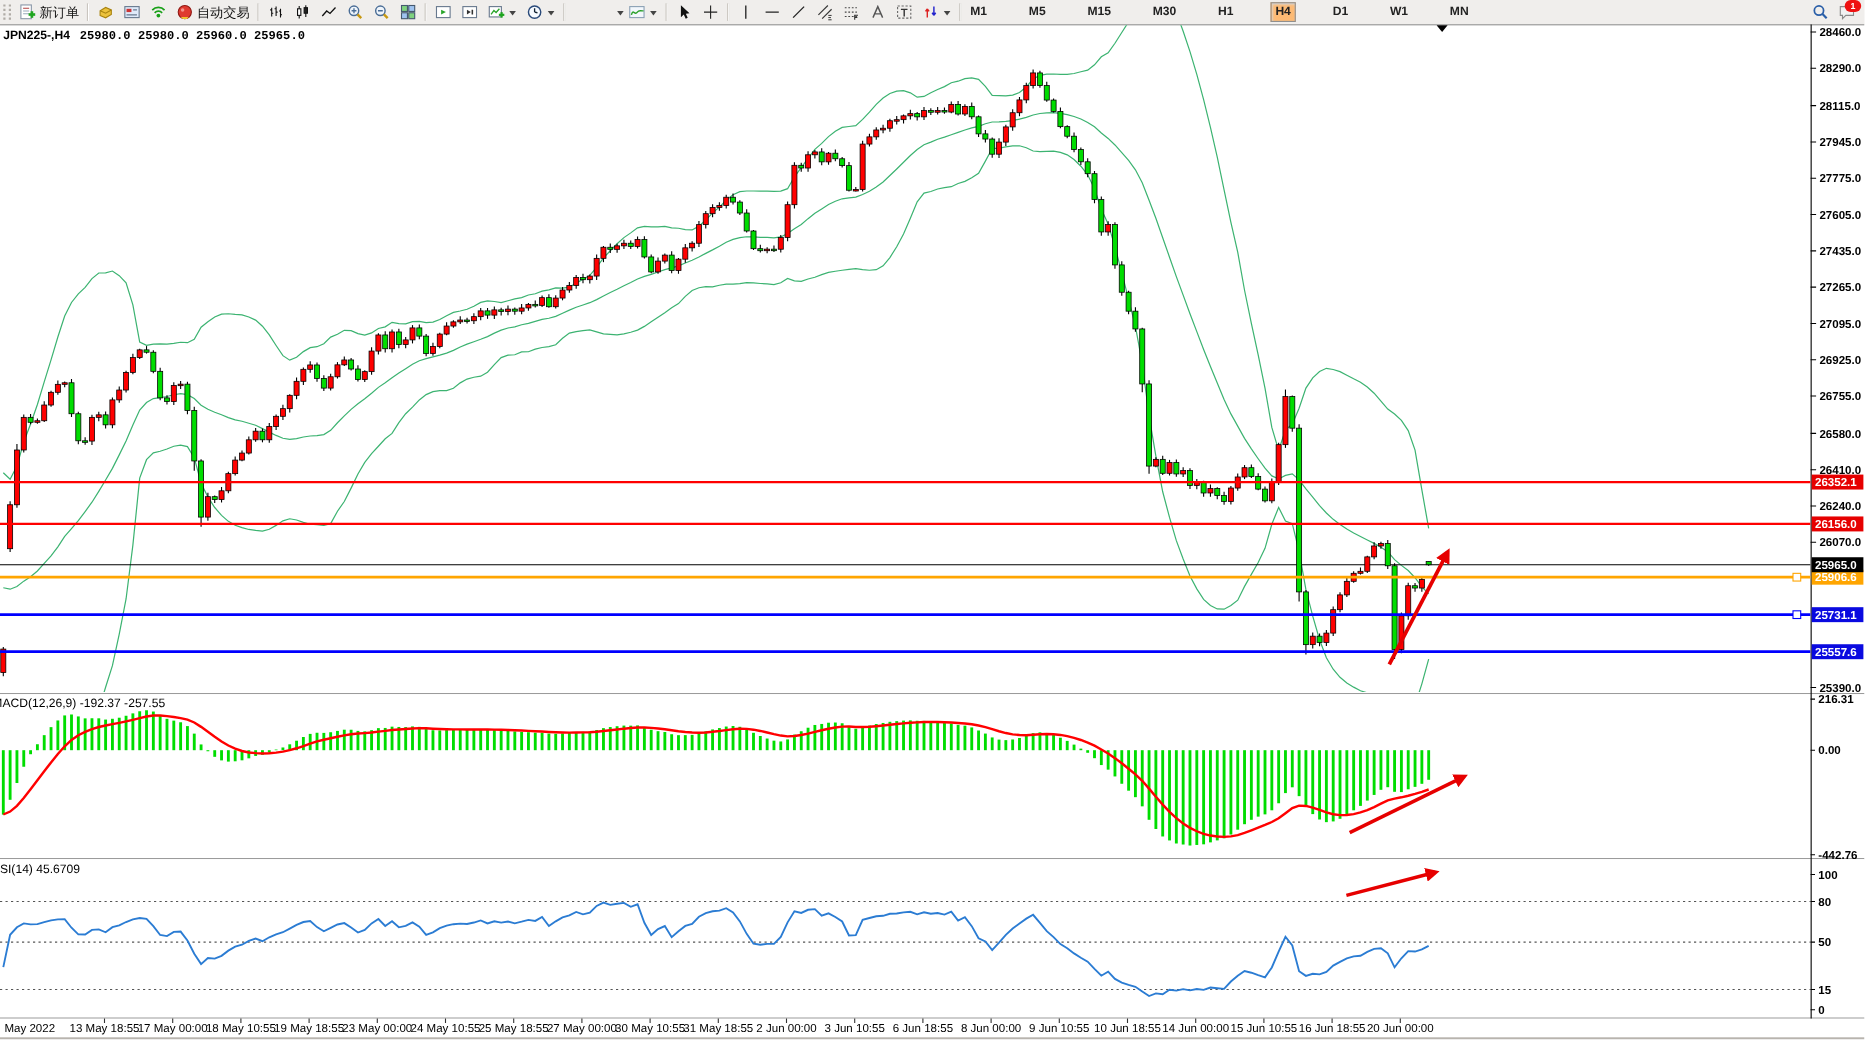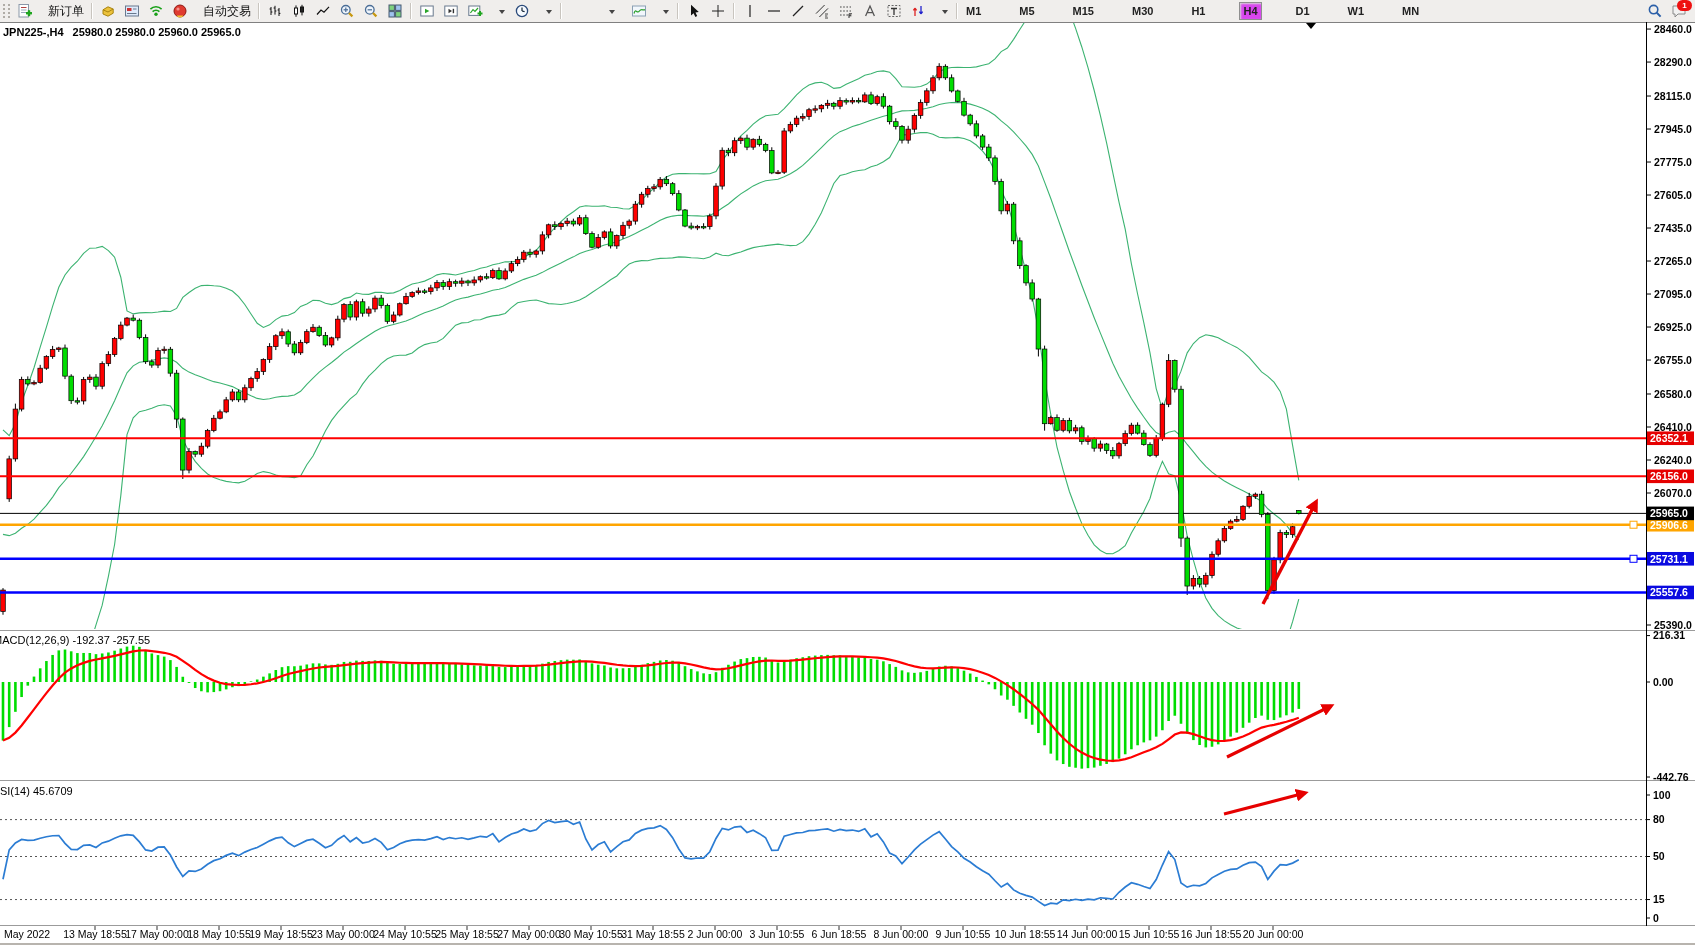--- a/index.html
+++ b/index.html
@@ -1,38 +1,38 @@
 <!DOCTYPE html>
 <html><head>
 <meta charset="utf-8">
 <style>
   html,body{margin:0;padding:0;}
   body{width:1695px;height:945px;overflow:hidden;background:#fff;
        font-family:"Liberation Sans",sans-serif;position:relative;}
   #toolbar{position:absolute;top:0;left:0;width:1695px;height:22px;background:#f0eeec;
            display:flex;align-items:center;padding:0 2px;box-sizing:border-box;z-index:5;}
-  .tbtn{display:flex;align-items:center;gap:15px;height:20px;padding:0 2px;margin:0 1px;
+  .tbtn{display:flex;align-items:center;gap:3px;height:20px;padding:0 2px;margin:0 1px;
         background:transparent;border:1px solid transparent;font:12px "Liberation Sans",sans-serif;color:#111;}
   .grip{width:3px;height:14px;border-left:2px dotted #b0aca6;border-right:2px dotted #b0aca6;margin:0 3px 0 1px;}
   .sep{width:1px;height:16px;background:#c9c5bf;border-right:1px solid #fff;margin:0 3px;}
   .caret{width:0;height:0;border:3px solid transparent;border-top:4px solid #444;margin:5px 1px 0 1px;}
   .i16{width:16px;height:16px;display:block;}
   #tf-group{display:flex;align-items:center;gap:28px;}
   .tfbtn{font:bold 11px "Liberation Sans",sans-serif;color:#222;height:18px;min-width:22px;
          padding:1px 3px;margin:0 1px;border:1px solid transparent;background:transparent;}
-  .tfbtn.active{background:#d946ef;border:1px solid #8f8f8f;box-shadow:inset 1px 1px 2px #d6d6d6;text-align:center;}
+  .tfbtn.active{background:#fdba74;border:1px solid #8f8f8f;box-shadow:inset 1px 1px 2px #d6d6d6;text-align:center;}
   .right-group{margin-left:auto;display:flex;align-items:center;gap:8px;padding-right:6px;}
   .chat-wrap{position:relative;}
   .badge{position:absolute;top:-3px;right:-5px;background:#e11;color:#fff;border-radius:8px;
          min-width:11px;height:11px;font:bold 8px "Liberation Sans",sans-serif;
          display:flex;align-items:center;justify-content:center;padding:0 2px;}
   #chart-svg{position:absolute;top:0;left:0;z-index:1;}
   #chart-title{position:absolute;top:26px;left:3px;font:bold 11px "Liberation Sans",sans-serif;
                color:#000;z-index:2;white-space:nowrap;}
-  #chart-title .ohlc{margin-left:9px;}
+  #chart-title .ohlc{margin-left:9px;font-family:Liberation Mono, monospace;}
   #macd-label{position:absolute;top:634px;left:-7px;font:11px "Liberation Sans",sans-serif;color:#000;z-index:2;white-space:nowrap;}
   #rsi-label{position:absolute;top:785px;left:-8px;font:11px "Liberation Sans",sans-serif;color:#000;z-index:2;white-space:nowrap;}
 </style>
 </head>
 <body>
 
 <div id="toolbar">
   <span class="grip"></span>
 
   <button class="tbtn">

